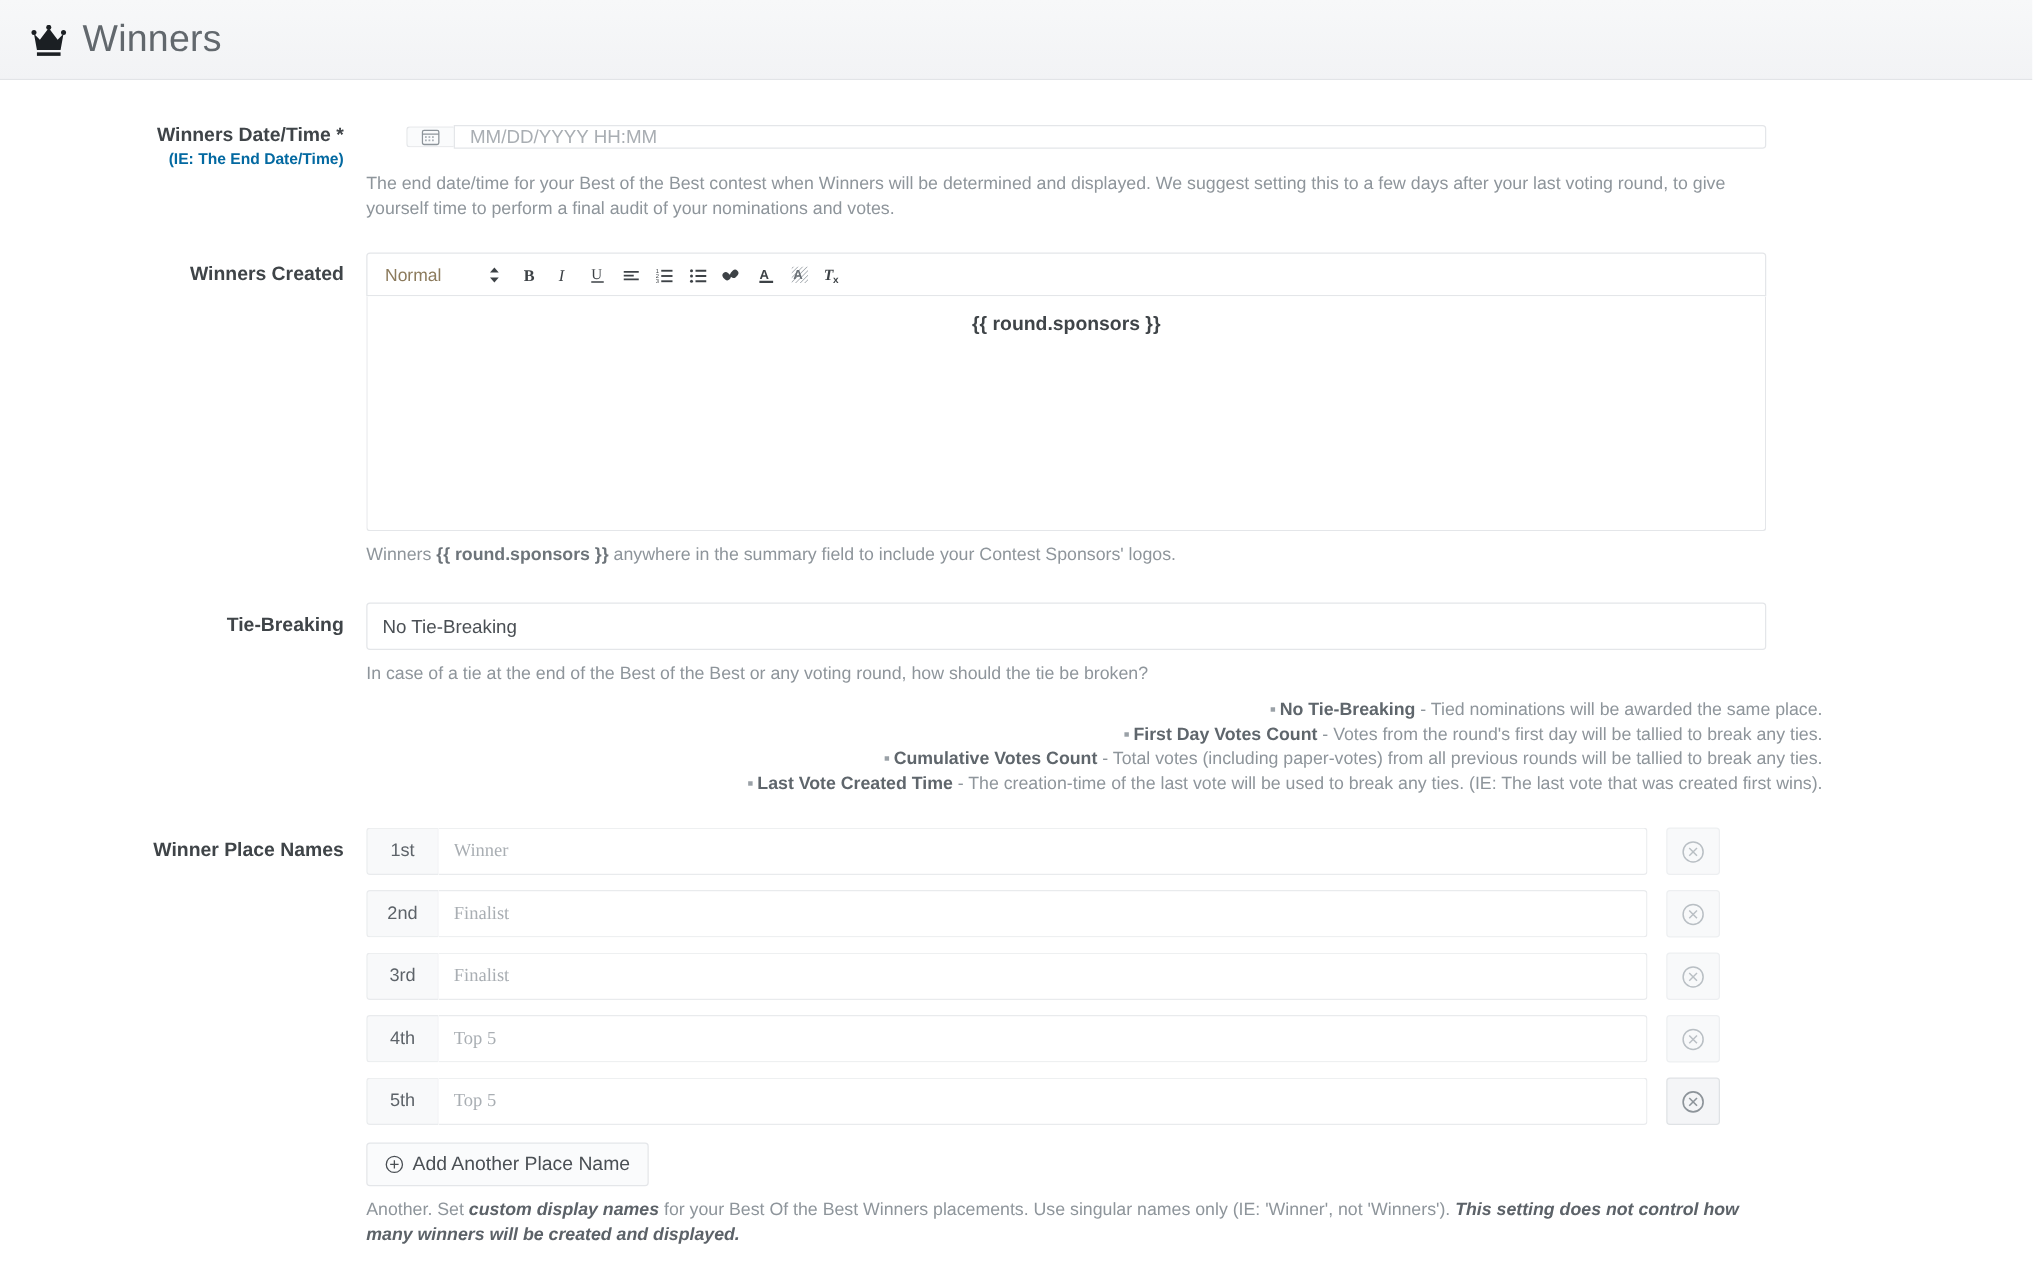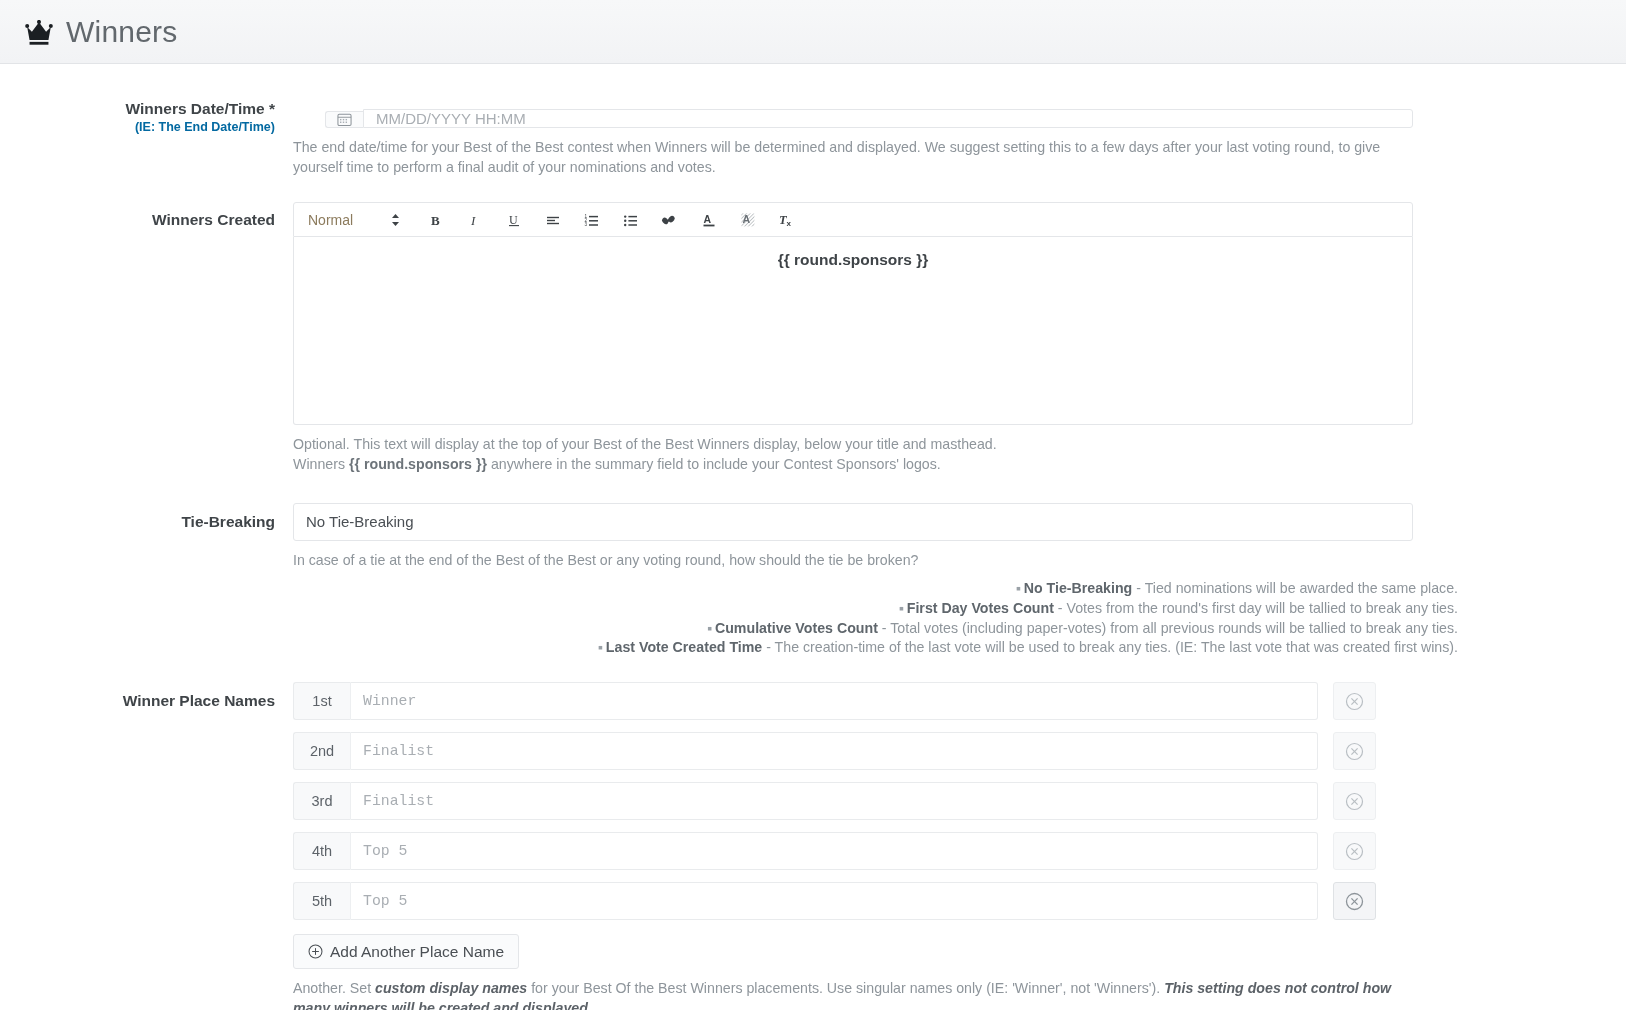--- a/index.html
+++ b/index.html
@@ -46,21 +46,21 @@
   .form-label .sub {
     display: block;
     font-size: 12.5px;
     font-weight: bold;
     color: #0369a1;
     margin-top: 2px;
   }
   .form-field { width: 1165px; }
 
   
-  .input-group { display: flex; align-items: flex-end; width: 1120px; height: 38px; padding-left: 32px; }
+  .input-group { display: flex; align-items: center; width: 1120px; height: 38px; padding-left: 32px; }
   .input-addon {
     width: 38px;
     border: 1px solid #e4e6e9;
     border-right: none;
     background: #fafbfc;
     border-radius: 3px 0 0 3px;
     display: flex; align-items: center; justify-content: center;
   }
   .calendar-icon { width: 15px; height: 15px; display: block; }
   .text-input {
@@ -90,21 +90,21 @@
   
   .editor { width: 1120px; margin-top: 1px; }
   .editor-toolbar {
     border: 1px solid #e4e6e9;
     border-radius: 3px 3px 0 0;
     background: #fff;
     height: 35px;
     display: flex;
     align-items: center;
     padding-left: 14px;
-    gap: 12px;
+    gap: 0px;
   }
   .tb-picker {
     display: flex; align-items: center;
     font-size: 14px; color: #8f7a52;
     margin-right: 10px;
   }
   .tb-picker .picker-label { color: #8c7b5d; }
   .tb-updown { margin-left: 38px; color: #44484c; font-size: 11px; line-height: 9px; display:flex; flex-direction:column;}
   .tb-btn {
     width: 27px; height: 26px;
@@ -164,21 +164,21 @@
     border-radius: 3px 0 0 3px;
     display: flex; align-items: center; justify-content: center;
     font-size: 14.5px;
     color: #5d6369;
   }
   .place-input {
     border: 1px solid #e9ebed;
     border-left: none;
     border-radius: 0 3px 3px 0;
     background: #fff;
-    font-family: Liberation Mono, monospace;
+    font-family: Liberation Serif, serif;
     font-size: 14.8px;
     color: #4a4f54;
     padding: 0 12px;
     outline: none;
   }
   .place-input::placeholder { color: #a9aeb3; }
   .remove-btn {
     width: 43px; height: 38px;
     margin-left: 15px;
     border: 1px solid #edeff1;
@@ -341,21 +341,20 @@
               <text x="1" y="12" font-family="Liberation Serif, serif" font-size="12.5" font-style="italic" font-weight="bold" fill="#3d4246">T</text>
               <text x="8.4" y="14" font-family="Liberation Sans, sans-serif" font-size="8" font-weight="bold" fill="#3d4246">x</text>
             </svg>
           </div>
         </div>
         <div class="editor-area">
           <div class="editor-content">{{ round.sponsors }}</div>
         </div>
       </div>
       <div class="help-text">
-        <div>Optional. This text will display at the top of your Best of the Best Winners display, below your title and masthead.</div>
         <div><span>Winners </span><b>{{ round.sponsors }}</b><span> anywhere in the summary field to include your Contest Sponsors' logos.</span></div>
       </div>
     </div>
   </div>
 
   <div class="form-row mt-28">
     <div class="form-label">Tie-Breaking</div>
     <div class="form-field">
       <div class="select-box">
         <span>No Tie-Breaking</span>

